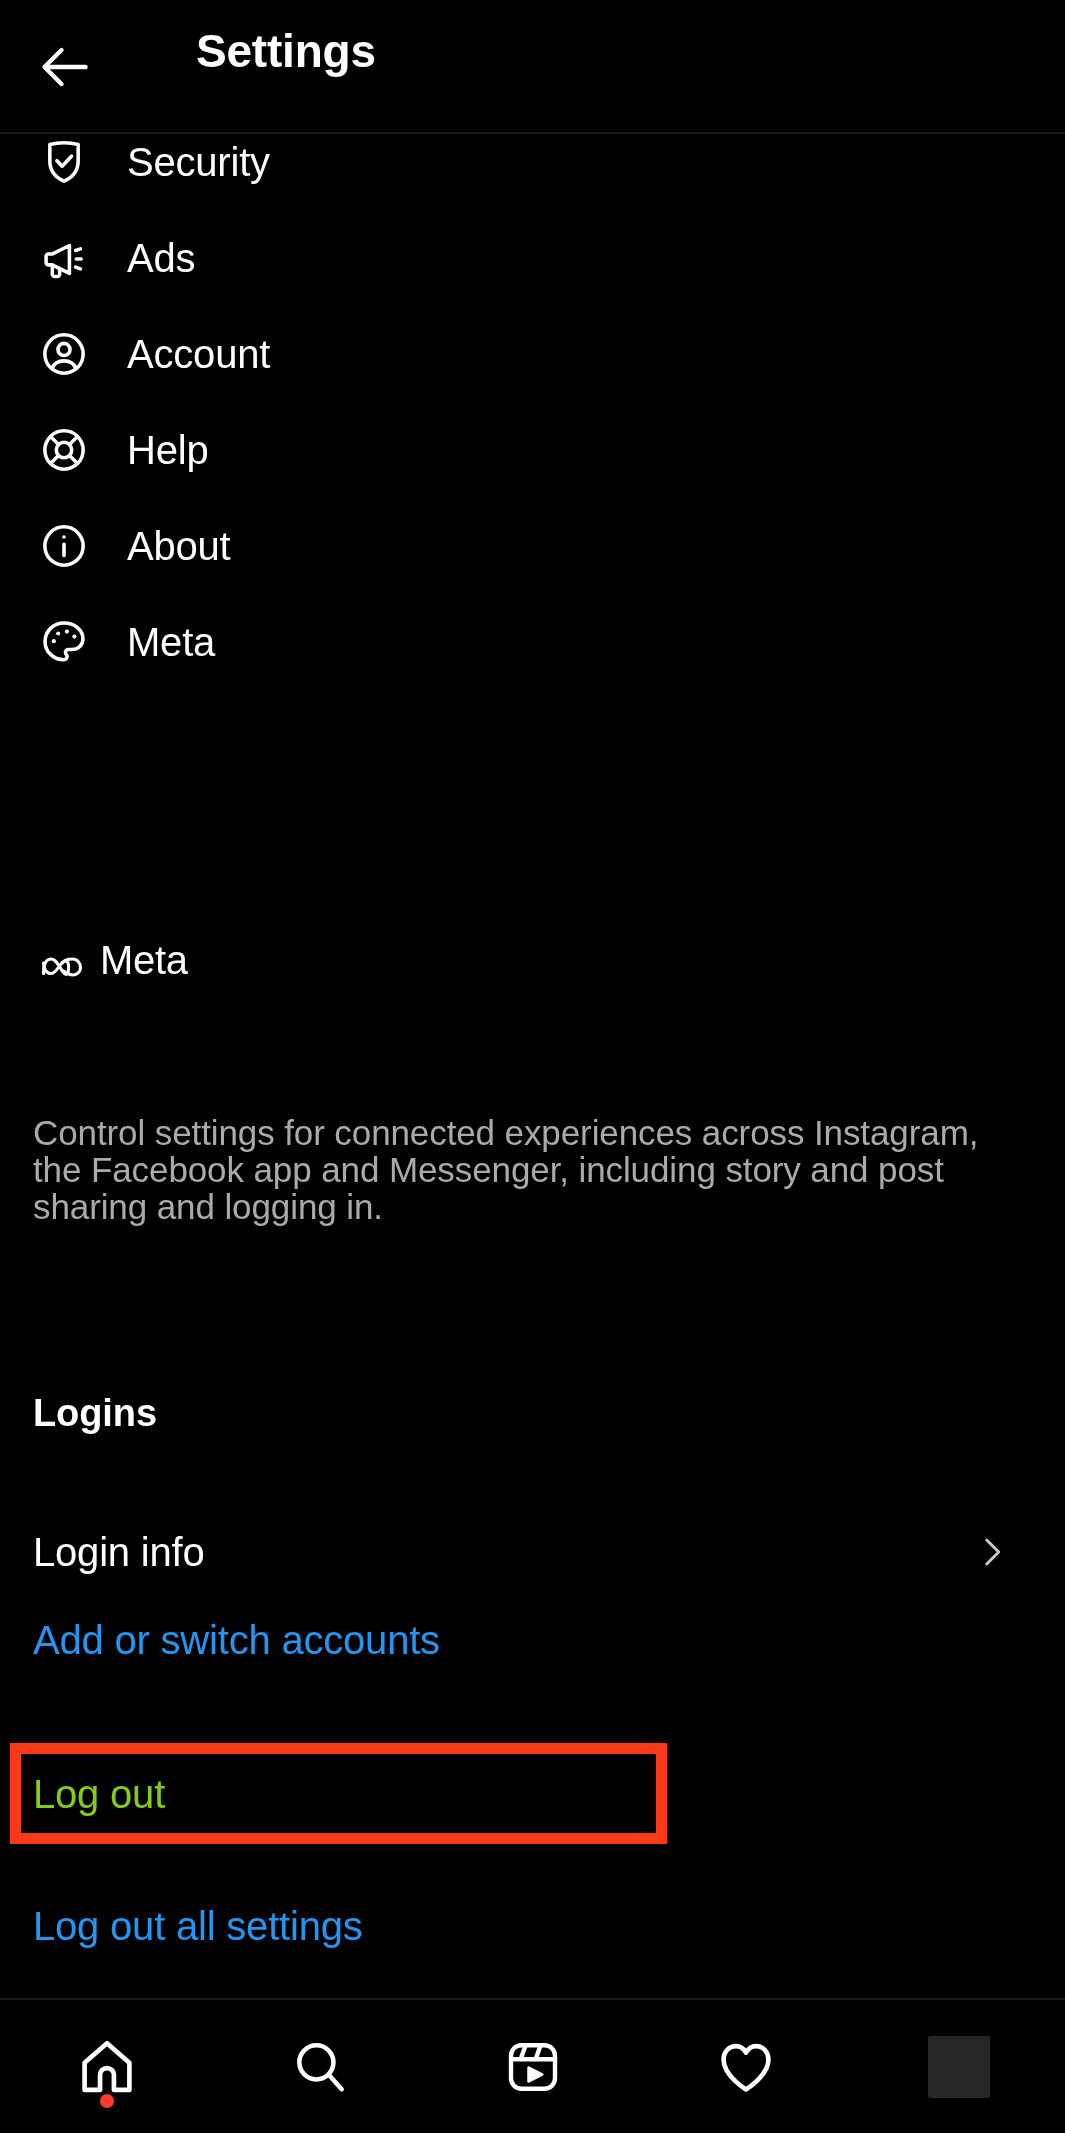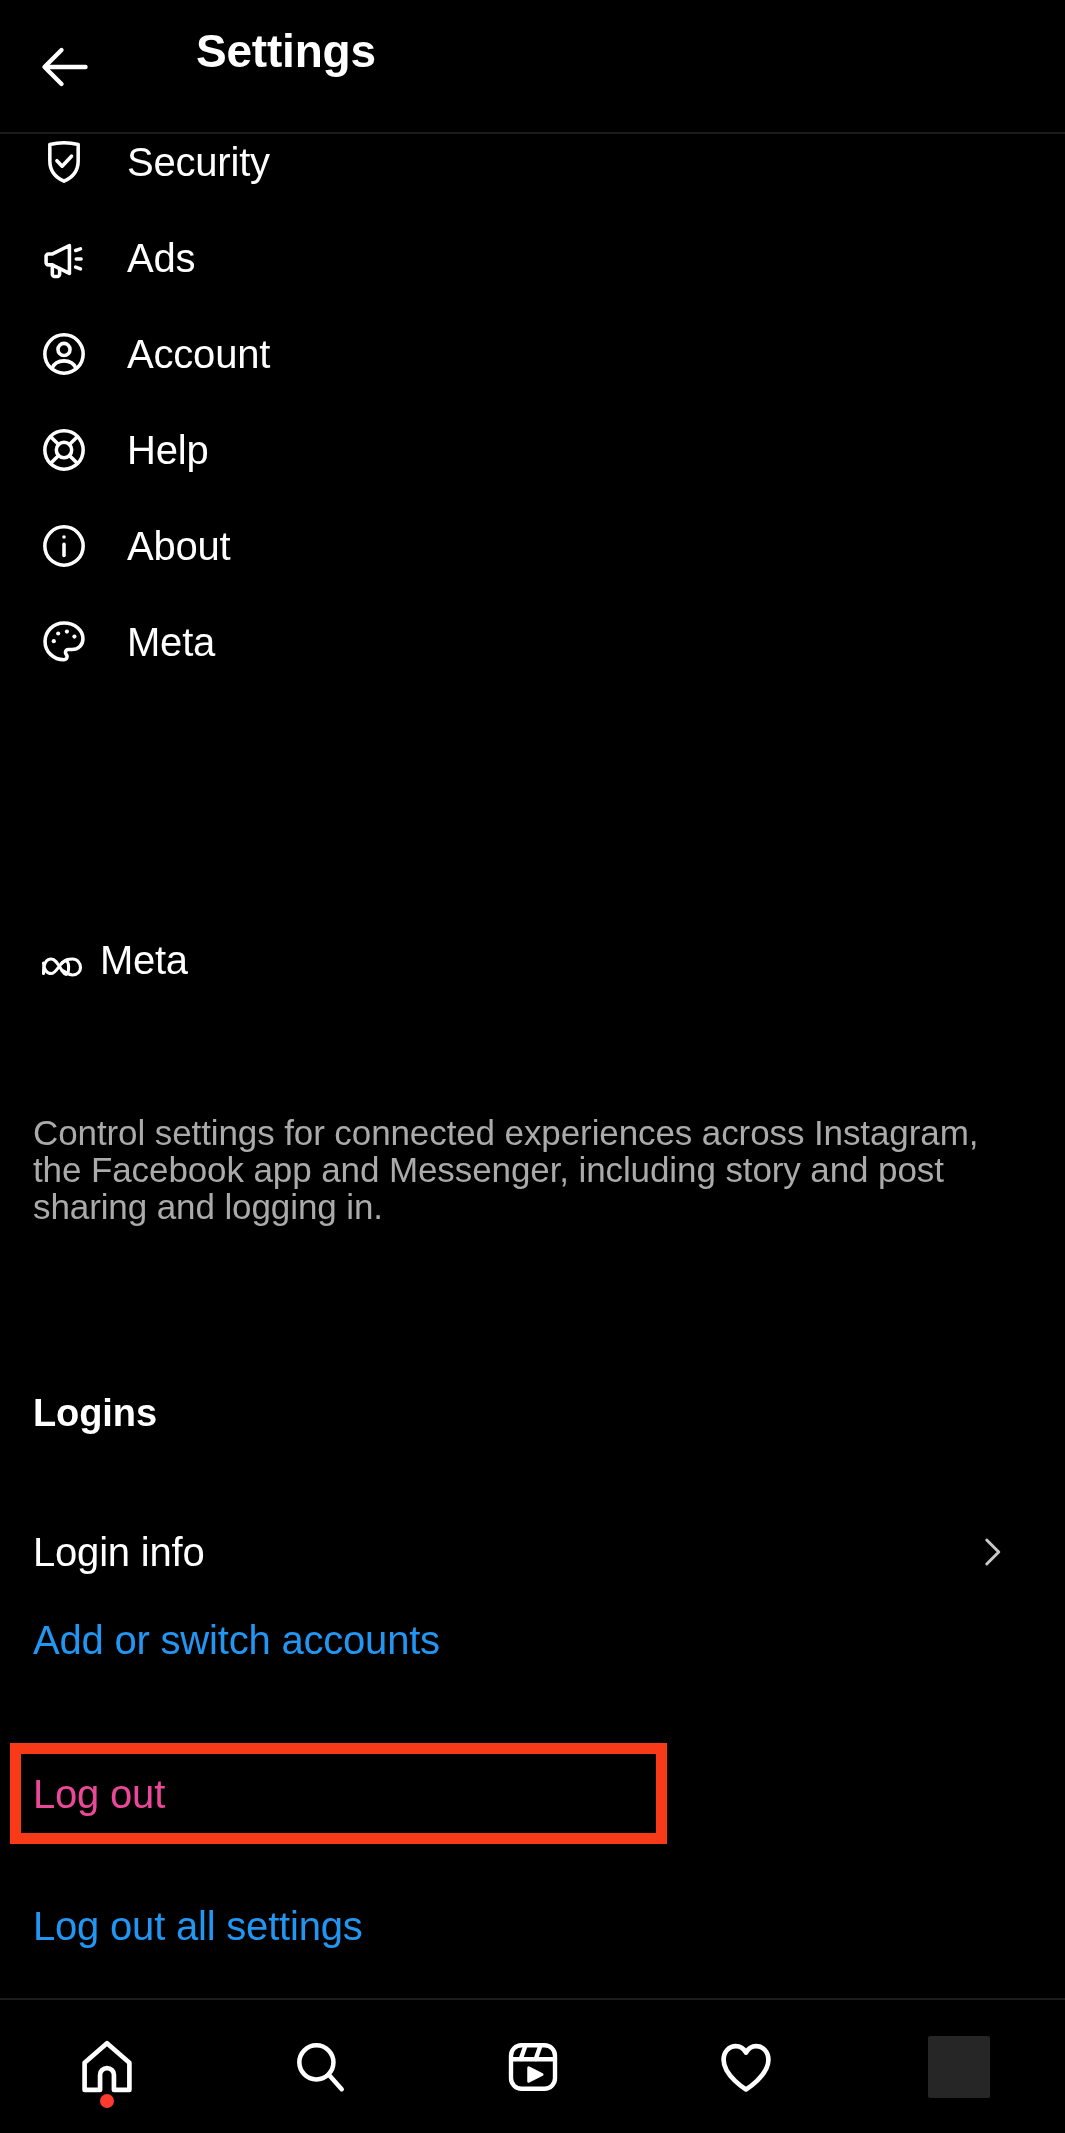--- a/index.html
+++ b/index.html
@@ -130,21 +130,21 @@
     pointer-events:none;
   }
   #logout-row {
     position:absolute; left:0; top:1735px;
     width:1065px; height:101px;
     cursor:pointer;
   }
   #logout-label {
     position:absolute; left:33px; top:50%;
     transform:translateY(-50%);
-    font-size:40px; color:#ec4899;
+    font-size:40px; color:#84cc16;
     white-space:nowrap; letter-spacing:-0.2px;
   }
 
   #logout-all {
     position:absolute; left:33px; top:1896px;
     font-size:40px; color:#2196F3;
     white-space:nowrap; cursor:pointer;
     letter-spacing:-0.2px;
   }
 

